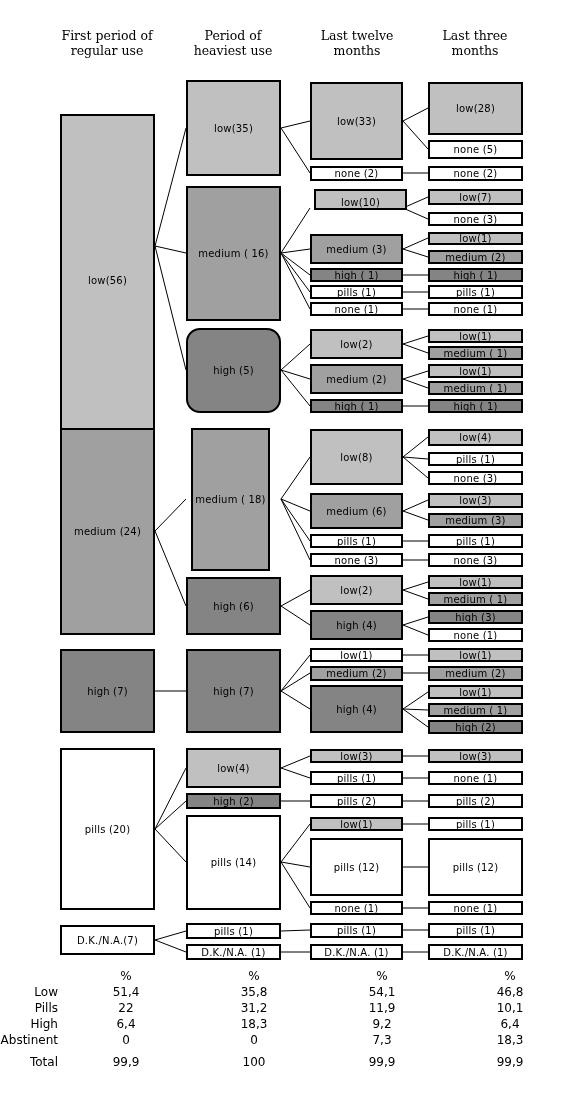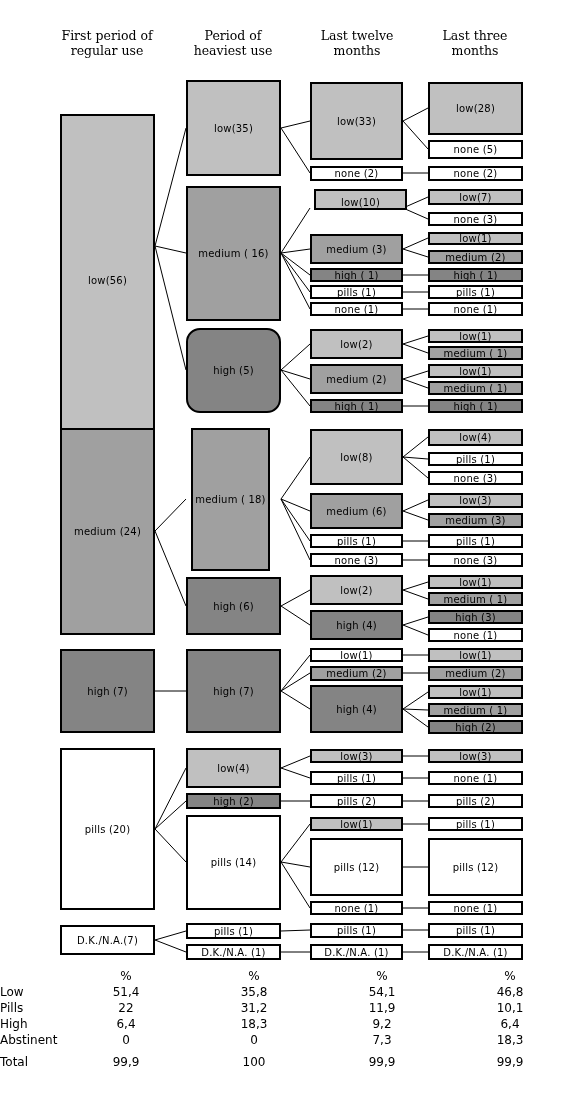--- a/index.html
+++ b/index.html
@@ -47,21 +47,21 @@
   }
 
   
   svg#links{position:absolute;left:0;top:0;width:574px;height:1111px;z-index:1;}
   svg#links line{stroke:#000;stroke-width:1;}
 
   
   #summary{position:absolute;left:0;top:968px;width:574px;font-size:12px;}
   #summary table{border-collapse:collapse;width:574px;}
   #summary td{padding:0;font-size:12px;line-height:16px;color:#000;}
-  .s-label{width:58px;text-align:left;padding-right:4px !important;margin-top:9px;}
+  .s-label{width:58px;text-align:right;padding-right:4px !important;margin-top:9px;}
   .s-val{width:129px;text-align:center;}
   .s-spacer td{height:6px;line-height:6px;font-size:1px;}
 </style>
 </head>
 <body>
 
 <div id="stage">
 
   <div class="colhead" style="left:42px;top:28px;width:130px;">
     <div>First period of</div>

